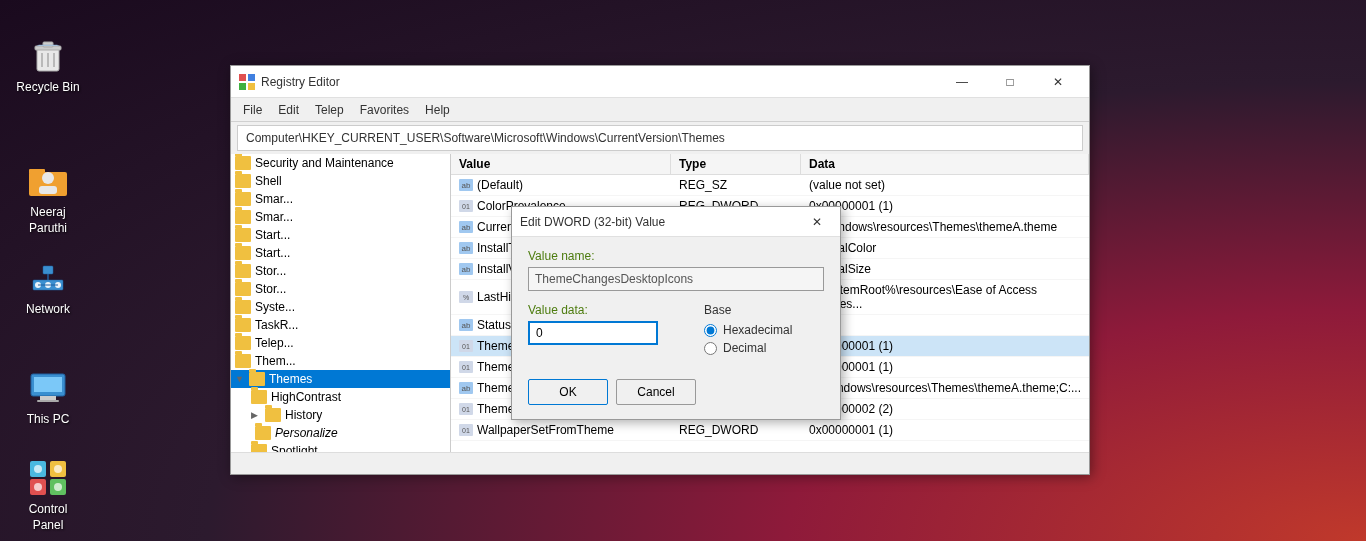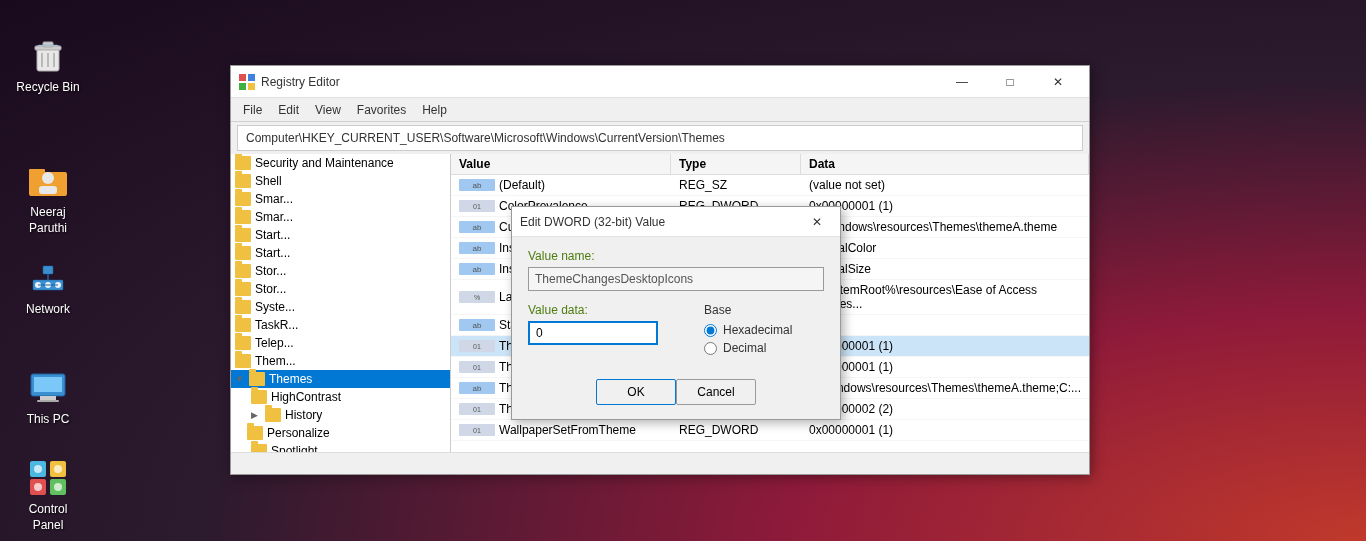--- a/index.html
+++ b/index.html
@@ -207,21 +207,21 @@
       width: 220px;
       padding: 1px 8px;
       display: flex;
       align-items: center;
       gap: 4px;
     }
     .value-row .val-type { width: 130px; padding: 1px 8px; }
     .value-row .val-data { flex: 1; padding: 1px 8px; }
 
     .reg-icon {
-      width: 36px;
+      width: 14px;
       height: 12px;
       background: #d0d0d0;
       border-radius: 1px;
       font-size: 8px;
       display: flex;
       align-items: center;
       justify-content: center;
       color: #555;
       flex-shrink: 0;
     }
@@ -313,21 +313,22 @@
       margin-bottom: 4px;
       font-size: 12px;
       color: #333;
     }
     .radio-item input[type="radio"] {
       accent-color: #0078d4;
     }
 
     .dialog-buttons {
       display: flex;
-      justify-content: center;
+      justify-content: flex-start;
+      gap: 8px;
       padding: 8px 16px 14px;
     }
     .dialog-btn {
       width: 80px;
       height: 26px;
       border: 1px solid #999;
       background: #f0f0f0;
       font-size: 12px;
       cursor: pointer;
       border-radius: 2px;
@@ -447,21 +448,21 @@
       <div class="window-controls">
         <button class="win-btn">—</button>
         <button class="win-btn">□</button>
         <button class="win-btn close">✕</button>
       </div>
     </div>
 
     <div class="window-menubar">
       <div class="menu-item">File</div>
       <div class="menu-item">Edit</div>
-      <div class="menu-item">View</div>
+      <div class="menu-item">Telep</div>
       <div class="menu-item">Favorites</div>
       <div class="menu-item">Help</div>
     </div>
 
     <div class="address-bar">
       <span>Computer\HKEY_CURRENT_USER\Software\Microsoft\Windows\CurrentVersion\Themes</span>
     </div>
 
     <div class="window-content">
 
@@ -521,21 +522,21 @@
         </div>
         <div class="tree-item" style="padding-left:20px;">
           <span class="folder-icon"></span>
           <span>HighContrast</span>
         </div>
         <div class="tree-item" style="padding-left:20px;">
           <span class="arrow">▶</span>
           <span class="folder-icon"></span>
           <span>History</span>
         </div>
-        <div class="tree-item" style="padding-left:16px;">
+        <div class="tree-item" style="padding-left:24px;font-style:italic;">
           <span class="folder-icon"></span>
           <span>Personalize</span>
         </div>
         <div class="tree-item" style="padding-left:20px;">
           <span class="folder-icon"></span>
           <span>Spotlight</span>
         </div>
       </div>
 
       <div class="values-pane">

